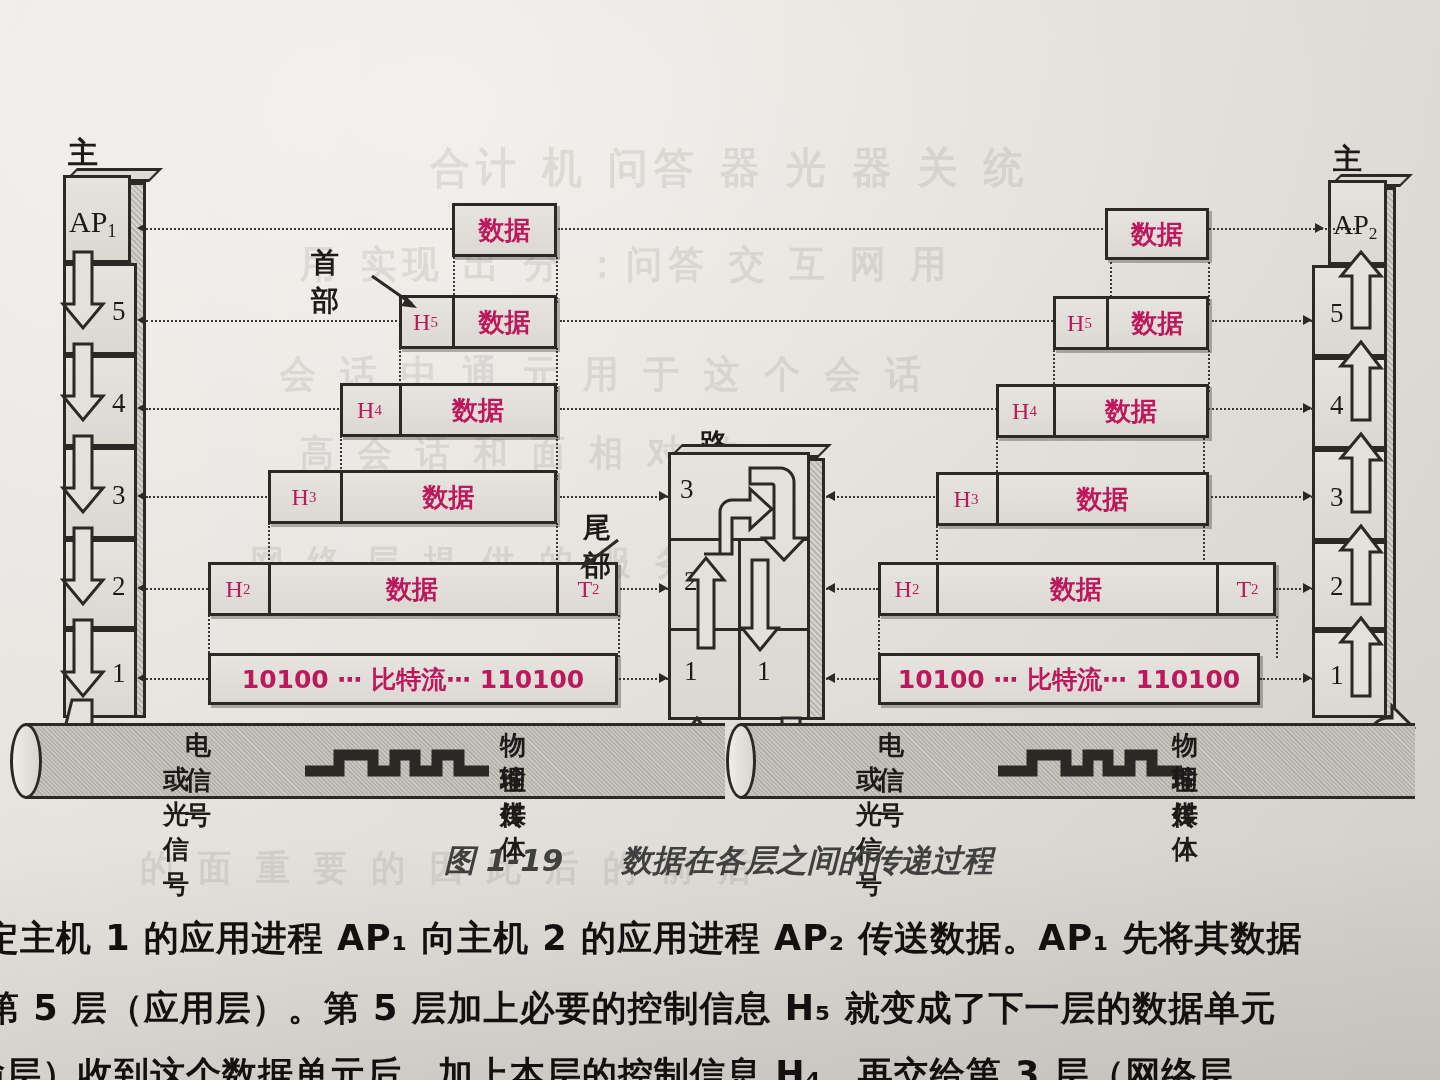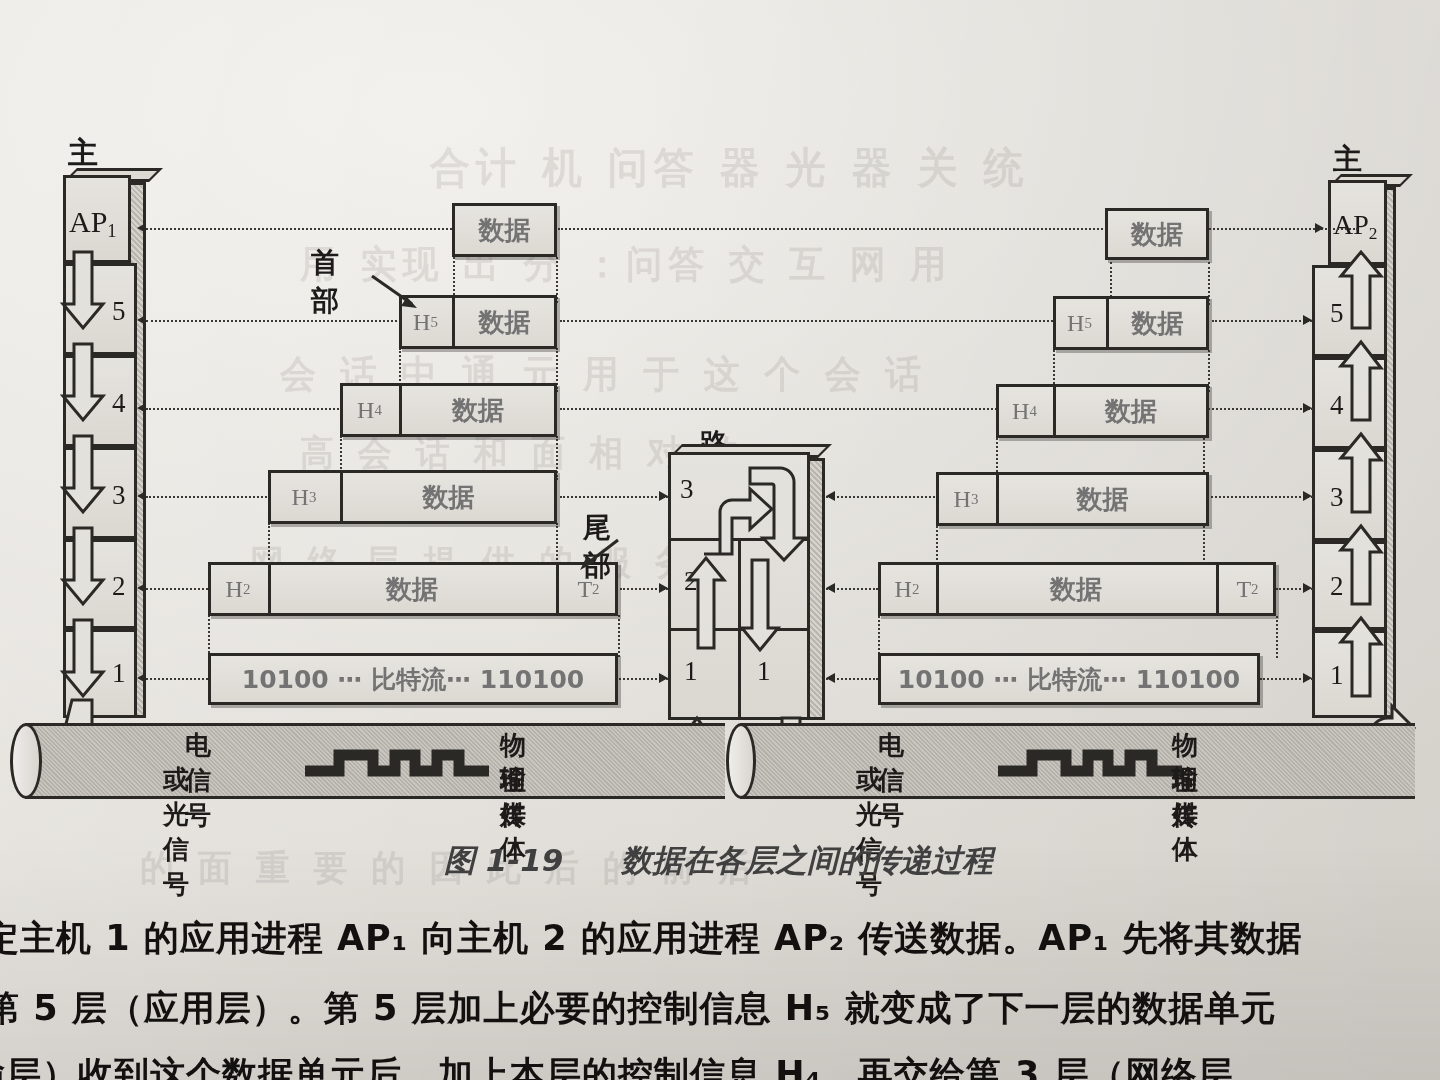--- a/index.html
+++ b/index.html
@@ -33,21 +33,21 @@
   
   .box{
     position:absolute;box-sizing:border-box;
     border:3px solid #2b2926;
     background:linear-gradient(180deg,#e6e4df,#dcd9d3);
     box-shadow:3px 3px 0 rgba(40,38,35,.33);
   }
   .cell{
     position:absolute;box-sizing:border-box;
     display:flex;align-items:center;justify-content:center;
-    color:#737373;white-space:nowrap;
+    color:#be185d;white-space:nowrap;
   }
   .vline{position:absolute;background:#2b2926;width:3px;}
   .cjk{font-family:"DejaVu Sans","Liberation Sans",sans-serif;font-weight:600;}
 
   
   .dotline{
     position:absolute;height:0;border-top:2px dotted #38363300;
     border-top-color:#3a3835;
   }
   .dotvert{

